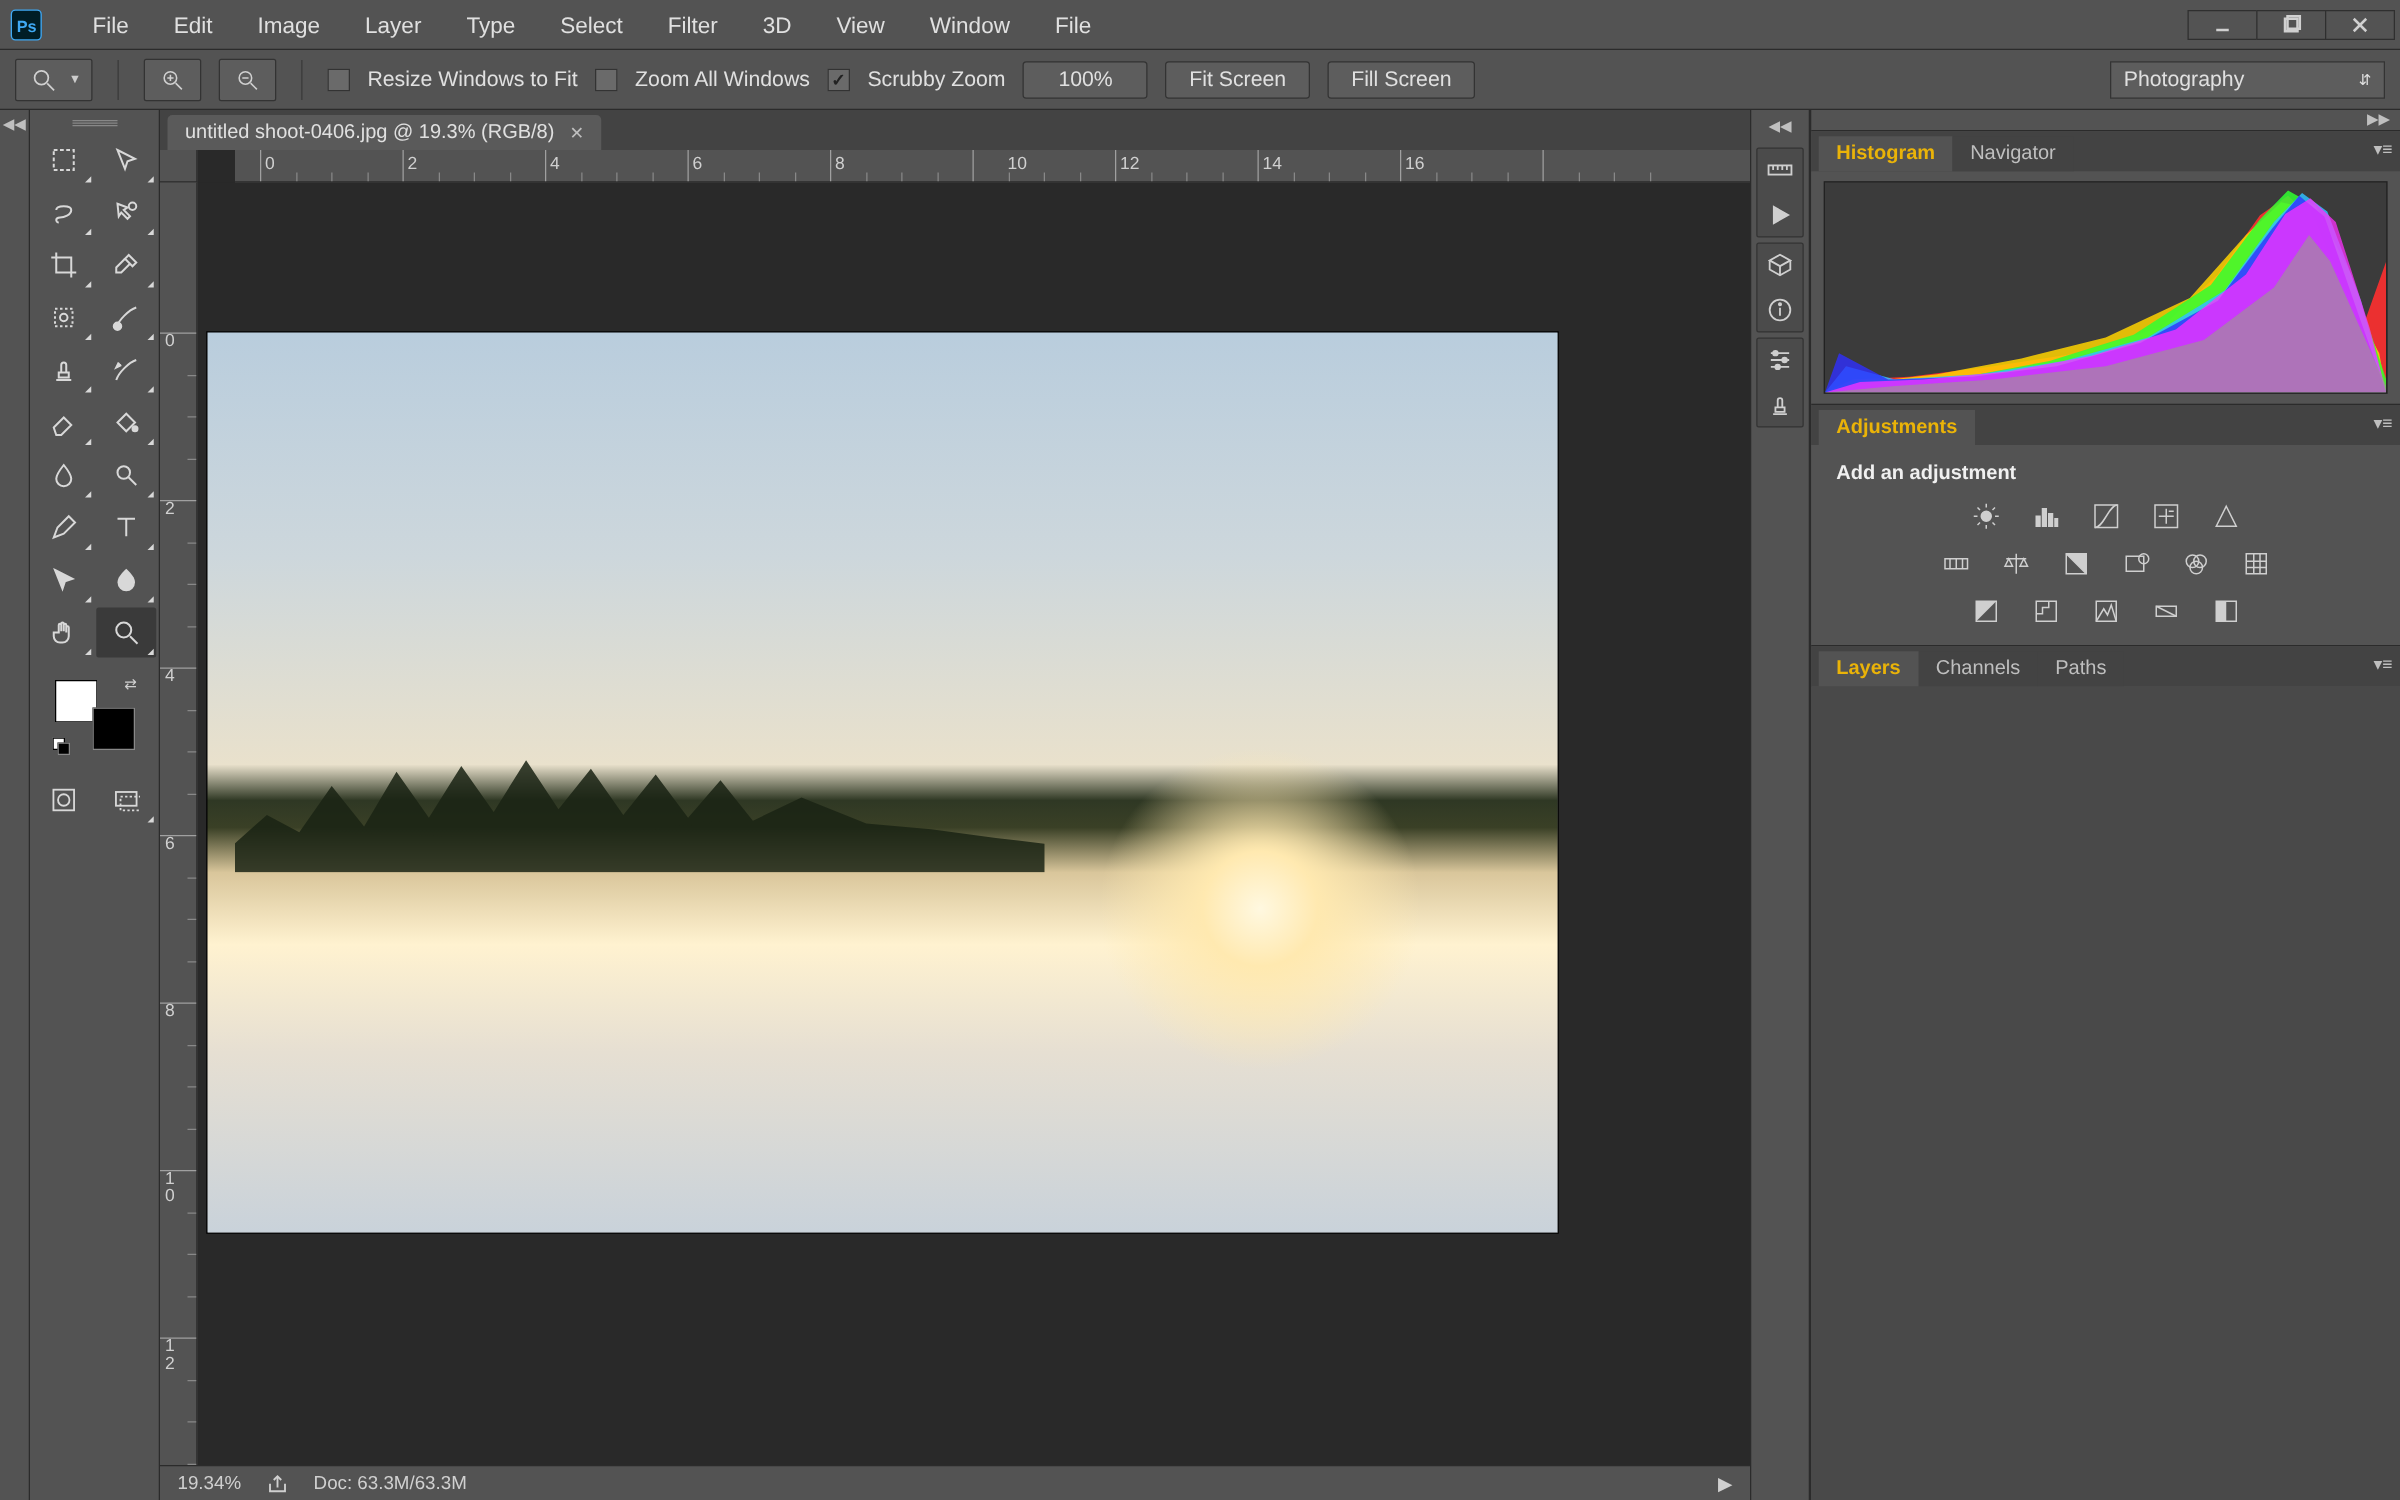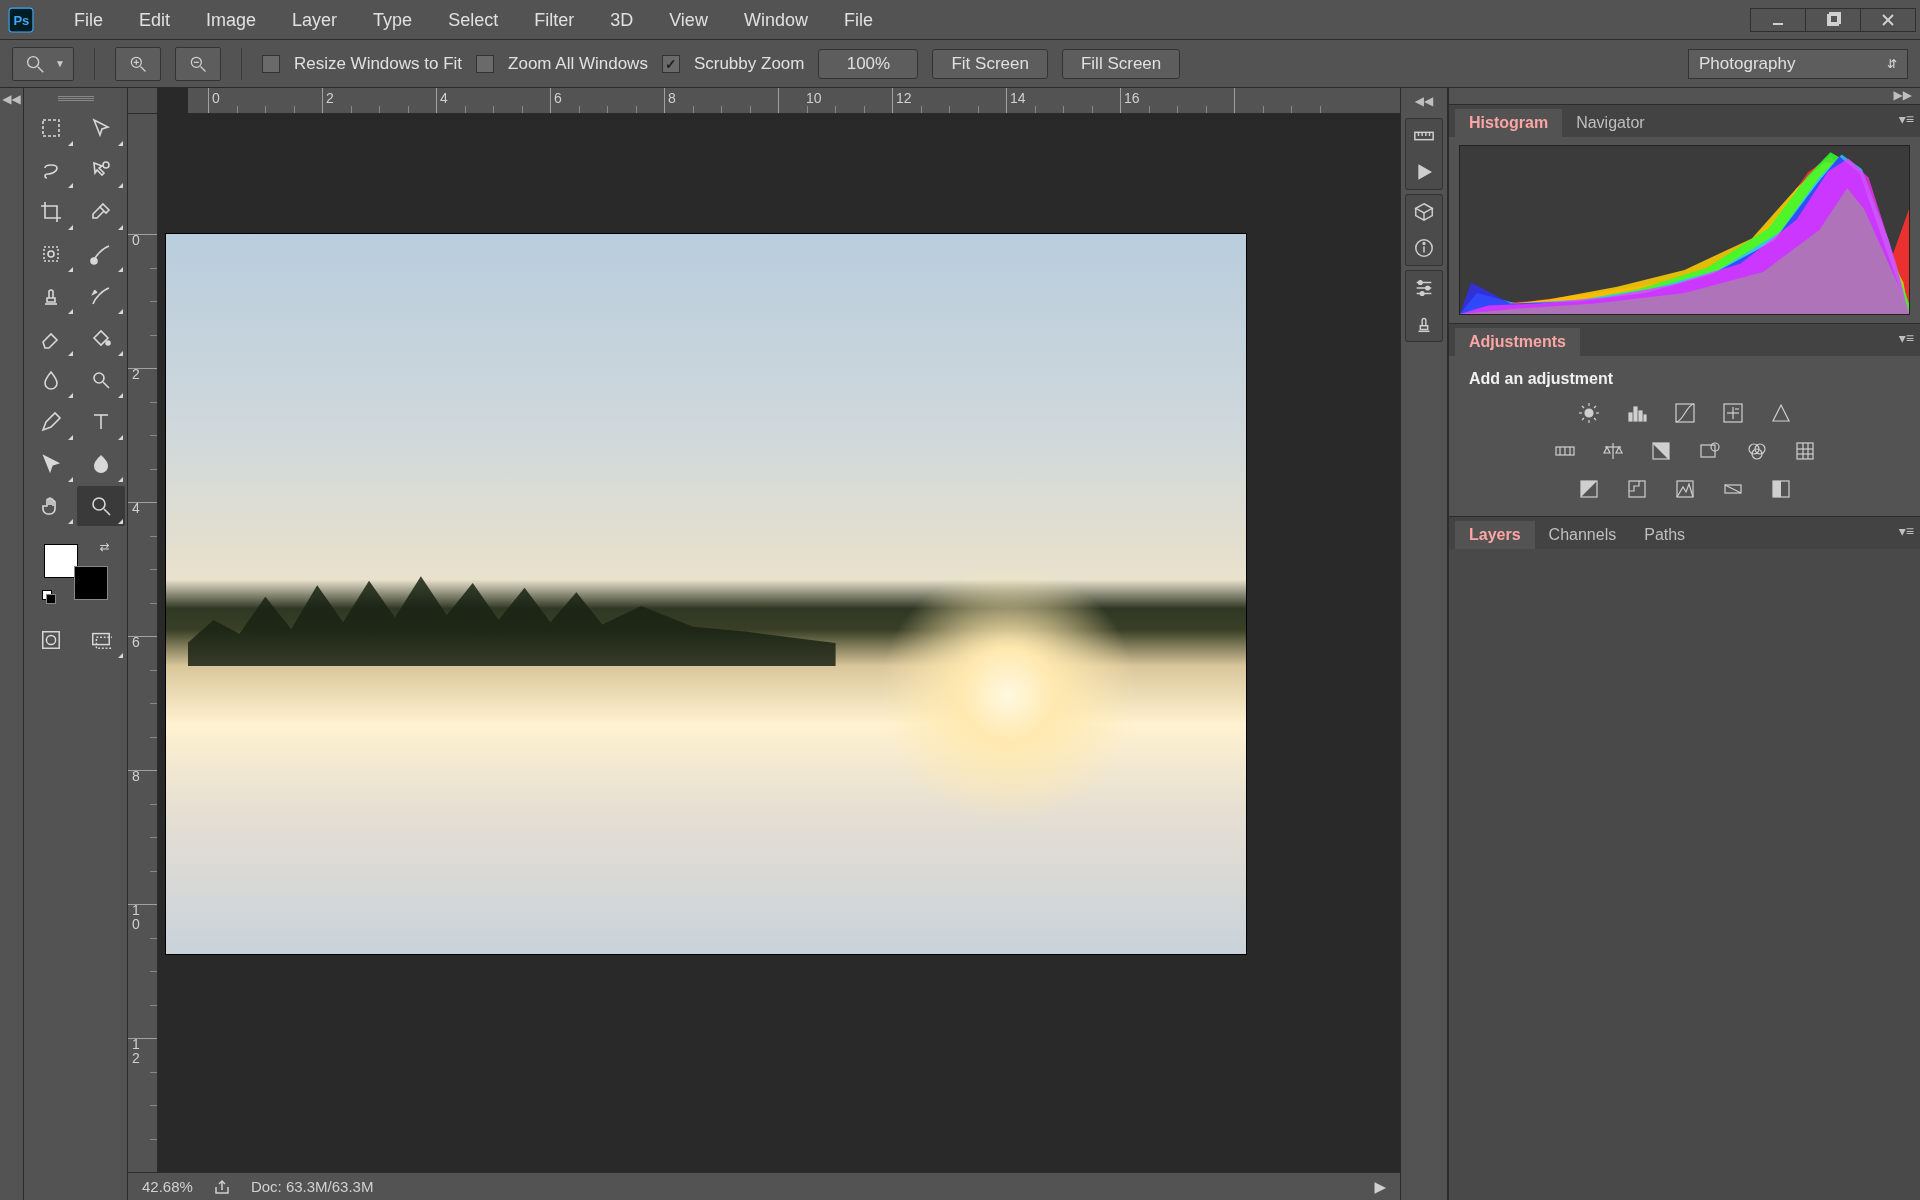--- a/index.html
+++ b/index.html
@@ -77,21 +77,21 @@
 .strip-group{ background:#4b4b4b; border:1px solid #333; border-radius:2px; padding:4px 0; width:38px; display:flex; flex-direction:column; align-items:center; gap:10px;}
 .strip-icon{ width:26px; height:26px; display:flex; align-items:center; justify-content:center;}
 .strip-icon svg{ stroke:#cfcfcf; fill:none; stroke-width:1.6;}
 
 
 #dock{ width:472px; background:#535353; border-left:1px solid #2b2b2b; display:flex; flex-direction:column;}
 #dock .expand{ height:16px; display:flex; justify-content:flex-end; padding-right:8px; color:#bfbfbf; font-size:12px;}
 .panel{ border-top:1px solid #2b2b2b; }
 .panel-tabs{ height:32px; background:#434343; display:flex; align-items:flex-end; padding-left:6px; position:relative;}
 .ptab{ padding:5px 14px; font-size:16px; color:#bfbfbf; background:#434343;}
-.ptab.active{ background:#535353; color:#fca5a5; font-weight:600;}
+.ptab.active{ background:#535353; color:#eab308; font-weight:600;}
 .panel-menu{ position:absolute; right:6px; top:6px; color:#bfbfbf; font-size:14px;}
 .panel-body{ background:#535353; padding:8px 10px;}
 
 
 #histogram{ height:170px; background:#3b3b3b; border:1px solid #222; position:relative; overflow:hidden;}
 
 
 #adj-title{ font-size:16px; font-weight:600; color:#f0f0f0; padding:6px 10px;}
 .adj-row{ display:flex; gap:18px; justify-content:center; padding:6px 0;}
 .adj-icon{ width:30px; height:26px; display:flex; align-items:center; justify-content:center;}
@@ -351,20 +351,26 @@
           <svg width="22" height="22" viewBox="0 0 24 24">
             <rect x="3" y="5" width="18" height="12"></rect>
             <rect x="7" y="9" width="18" height="12" stroke-dasharray="2"></rect>
           </svg>
           <span class="corner"></span>
         </div>
     </div>
   </div>
 
   <div id="doc-area">
+    <div id="doc-tabs">
+      <div class="doc-tab">
+        <span>untitled shoot-0406.jpg @ 19.3% (RGB/8)</span>
+        <span class="x">✕</span>
+      </div>
+    </div>
     <div style="display:flex;">
       <div style="width:30px;height:26px;background:#535353;border-right:1px solid #2b2b2b;border-bottom:1px solid #2b2b2b;"></div>
       <div id="ruler-h" style="flex:1;">
           <div class="tick" style="left: 20px;"></div>
           <div class="lbl" style="left: 24px;">0</div>
           <div class="tick minor" style="left: 48.5px;"></div>
           <div class="tick minor" style="left: 77px;"></div>
           <div class="tick minor" style="left: 105.5px;"></div>
           <div class="tick" style="left: 134px;"></div>
           <div class="lbl" style="left: 138px;">2</div>
@@ -452,21 +458,21 @@
           <div class="tick minor" style="top: 1024.5px;"></div>
         </div>
       <div id="canvas-viewport">
         <div id="canvas">
           <div class="sun"></div>
           <div class="trees"></div>
         </div>
       </div>
     </div>
     <div id="status-bar">
-      <span>42.68%</span>
+      <span>19.34%</span>
       <span class="share"><svg width="18" height="18" viewBox="0 0 24 24" stroke="#cfcfcf" fill="none" stroke-width="2">
             <path d="M4 12v8h16v-8"></path>
             <path d="M12 4v12"></path>
             <path d="M8 8l4-4 4 4"></path>
           </svg></span>
       <span>Doc: 63.3M/63.3M</span>
       <span class="play">▶</span>
     </div>
   </div>
 

